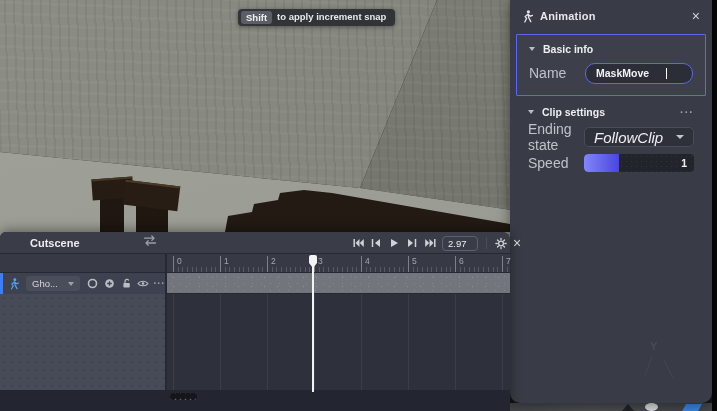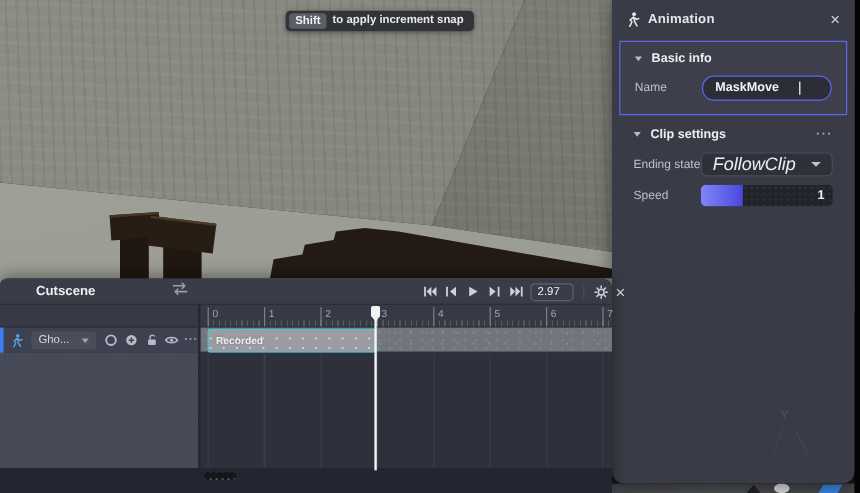--- a/index.html
+++ b/index.html
@@ -56,21 +56,21 @@
     display:flex; align-items:center; padding:0 12px; }
   .ap-title { font-size:11px; font-weight:bold; margin-left:7px; letter-spacing:.2px; }
   .close-btn { margin-left:auto; color:#cfd2d8; font-size:14px; line-height:14px; cursor:pointer; }
   .section-wrap { position:absolute; left:6px; top:34px; width:190px; height:62px;
     border:1.5px solid #5c66f0; border-radius:1px; background:#3d404b; }
   .sec-head { display:flex; align-items:center; height:22px; padding:0 12px; margin-top:3px; }
   .tri-down { width:0; height:0; border-left:3.5px solid transparent; border-right:3.5px solid transparent;
     border-top:4.5px solid #b9bcc4; margin-right:8px; }
   .sec-title { font-size:10.5px; font-weight:bold; color:#eceef1; }
   .field-row { display:flex; align-items:center; height:26px; padding:0 12px; }
-  .field-label { font-size:10px; color:#bfc2ca; width:56px; flex:none; }
+  .field-label { font-size:14px; color:#bfc2ca; width:56px; flex:none; }
   .name-input { flex:1; height:21px; background:#2c2e37; border:1.5px solid #5c66f0;
     border-radius:10px; display:flex; align-items:center; padding:0 10px;gap:16px; }
   .name-text { font-size:10.5px; font-weight:bold; color:#f2f3f5; }
   .caret { display:inline-block; width:1px; height:11px; background:#fff; margin-left:1px; }
   .clip-settings { position:absolute; left:6px; top:100px; width:190px; }
   .cs-head { display:flex; align-items:center; height:24px; padding:0 12px; }
   .more-dots { margin-left:auto; color:#9da0a8; font-size:11px; font-weight:bold;
     letter-spacing:1px; line-height:6px; cursor:pointer; }
   .select-box { flex:1; height:20px; background:#2f313a; border:1px solid #4a4d58;
     border-radius:5px; display:flex; align-items:center; padding:0 9px; cursor:pointer; }
@@ -346,23 +346,20 @@
           <svg width="12" height="11" viewBox="0 0 12 11">
               <path d="M1 5.5C3 2.5 9 2.5 11 5.5 9 8.5 3 8.5 1 5.5z" fill="none" stroke="#b9bcc4" stroke-width="1.2"></path>
               <circle cx="6" cy="5.5" r="1.3" fill="#b9bcc4"></circle>
             </svg>
         </span>
         <span class="tk-more">···</span>
       </div>
     </div>
 
     <div class="lane"></div>
-    <div class="clip">
-      <span class="clip-label">Recorded</span>
-    </div>
 
     <div class="body-left"></div>
     <div class="body-grid"></div>
     <div class="col-div"></div>
     <div class="bottom-band"></div>
     <div class="scrollbar"></div>
 
     <div class="playhead-line"></div>
     <div class="playhead-head"></div>
   </section>

